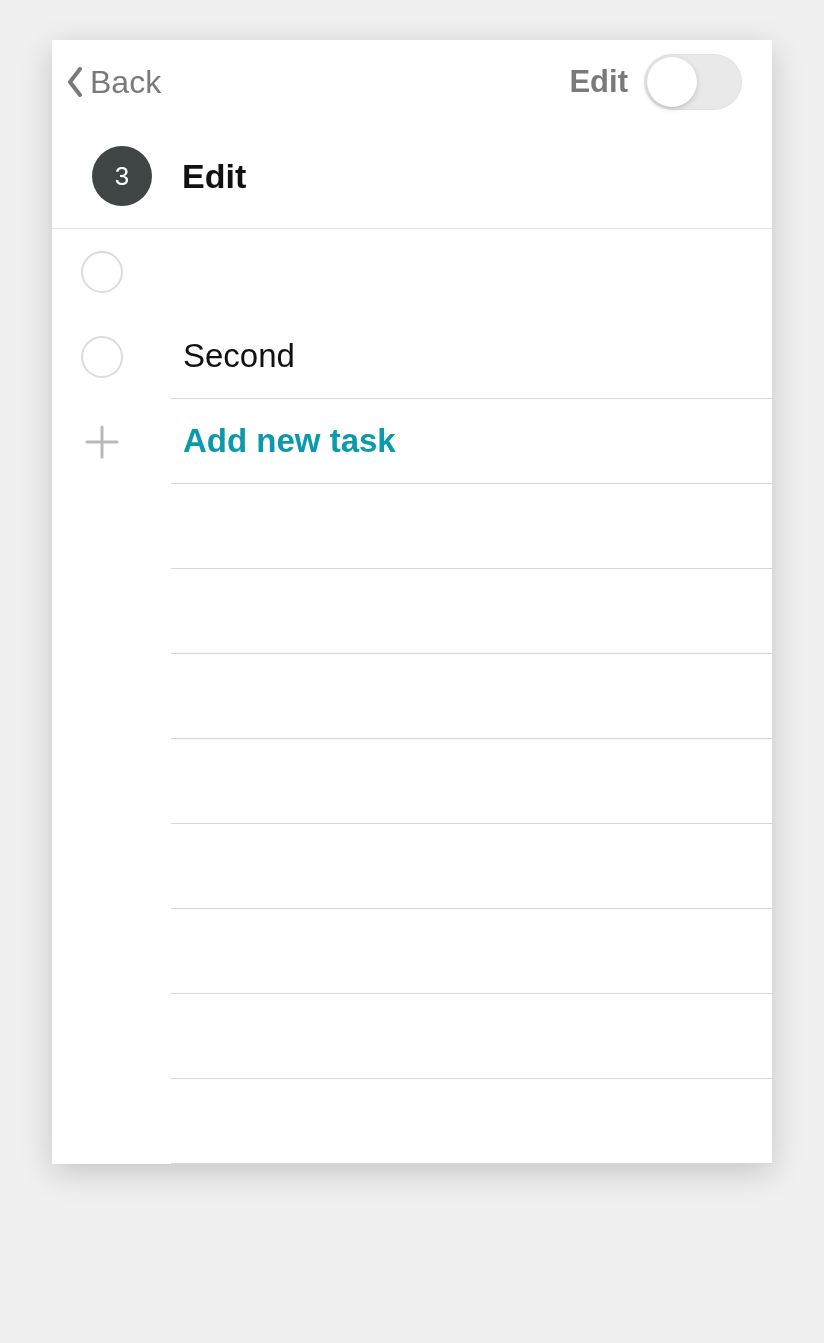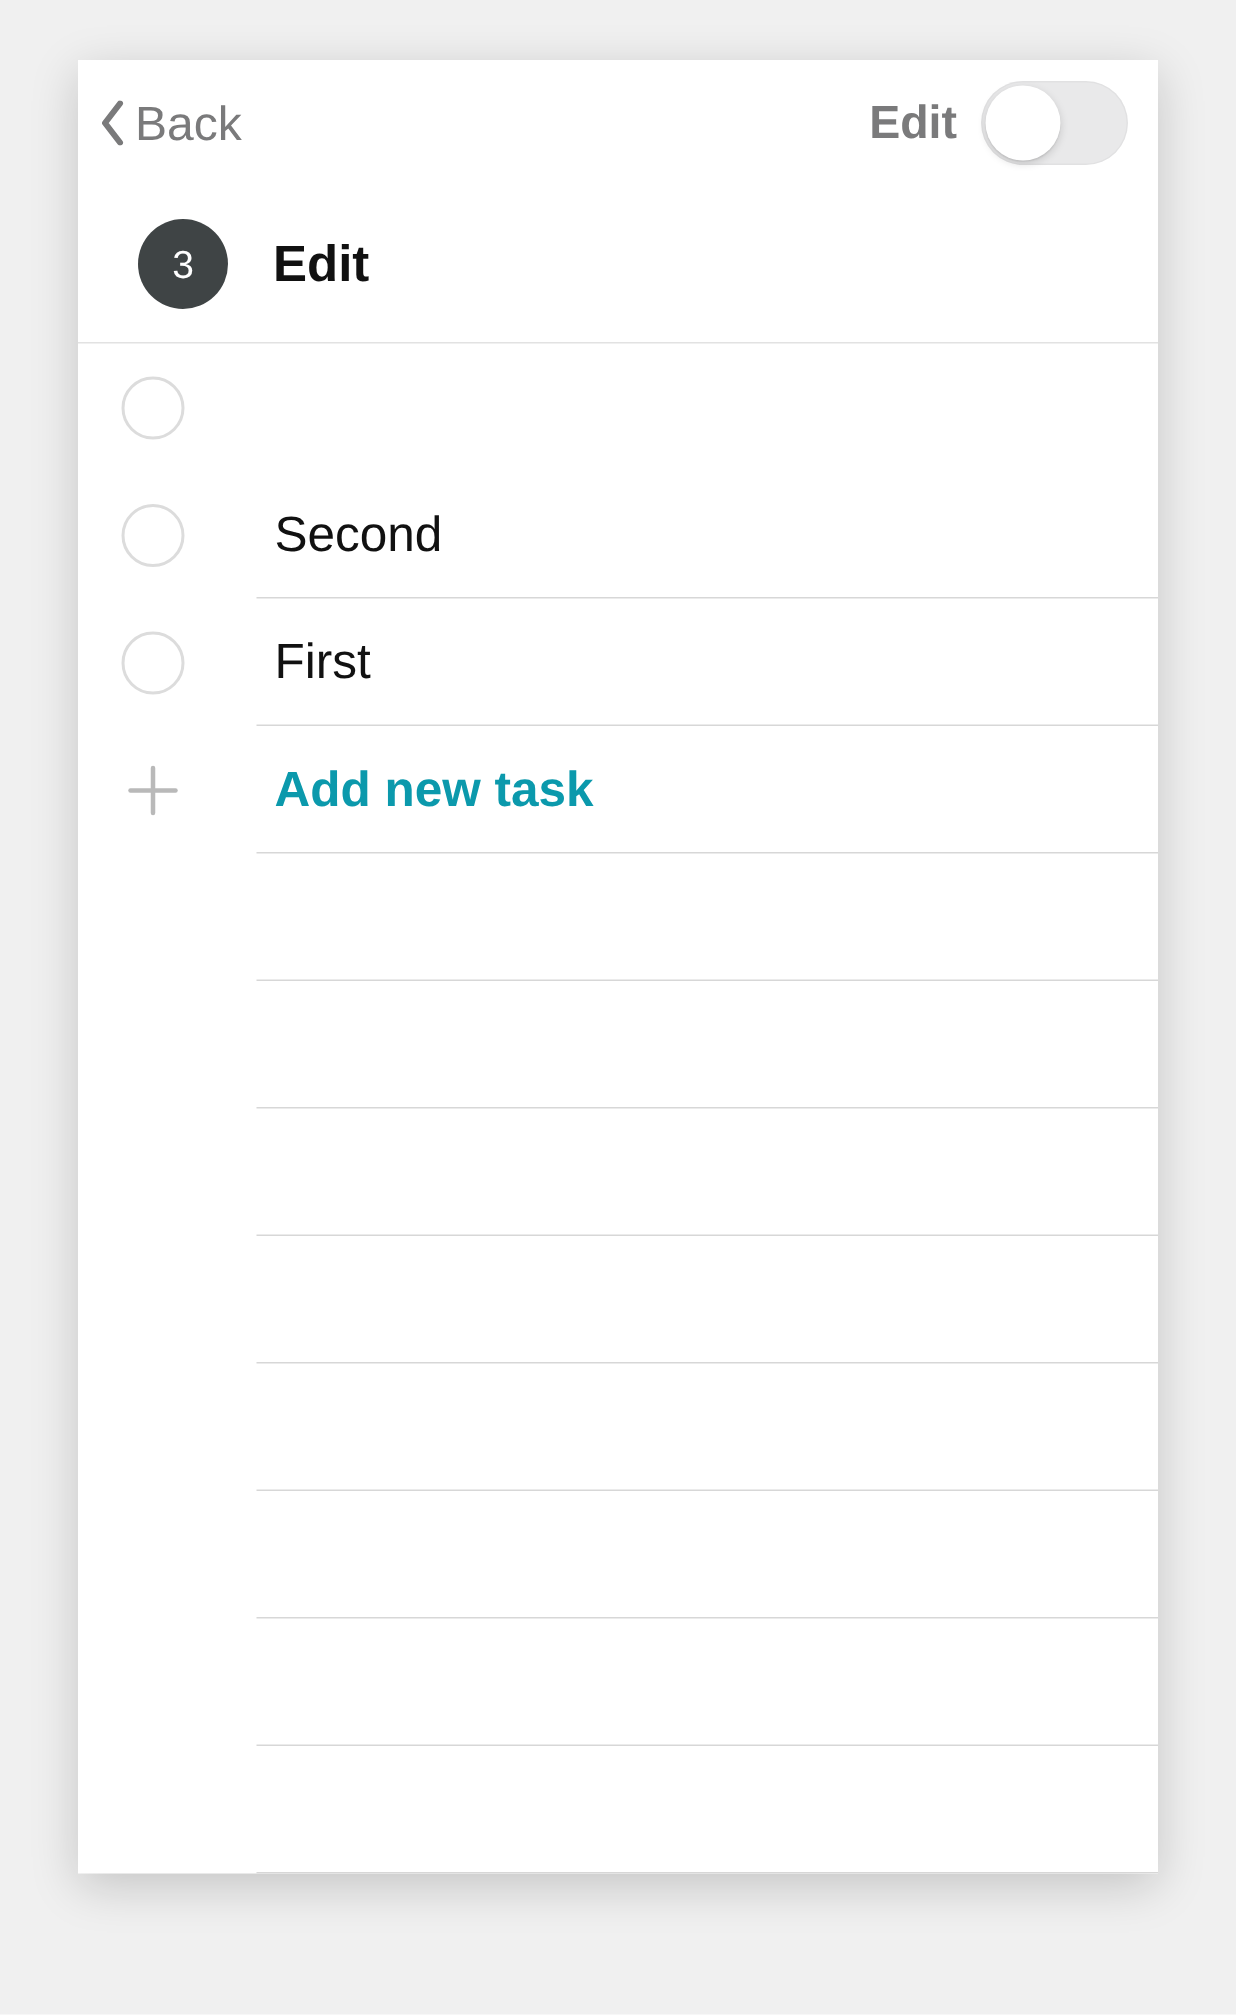--- a/index.html
+++ b/index.html
@@ -18,21 +18,21 @@
       width: 720px;
       background: #ffffff;
       box-shadow: 0 8px 30px rgba(0,0,0,0.18);
       overflow: hidden;
     }
     
     .header {
       display: flex;
       align-items: center;
       justify-content: space-between;
-      padding: 14px 20px 22px 14px;
+      padding: 14px 30px 22px 14px;
     }
     .back-group {
       display: flex;
       align-items: center;
       cursor: pointer;
     }
     .chevron-left {
       width: 18px;
       height: 30px;
       margin-right: 6px;
@@ -193,28 +193,20 @@
 
   <div class="task-row">
     <div class="task-left-gutter">
       <div class="check-circle"></div>
     </div>
     <div class="task-body">
       <span class="task-label">Second</span>
     </div>
   </div>
 
-  <div class="task-row">
-    <div class="task-left-gutter">
-      <div class="check-circle"></div>
-    </div>
-    <div class="task-body">
-      <span class="task-label">First</span>
-    </div>
-  </div>
 
   <div class="task-row">
     <div class="task-left-gutter">
       <span class="plus-icon">
         <svg viewBox="0 0 34 34">
           <line x1="17" y1="2" x2="17" y2="32" stroke="#b9b9b9" stroke-width="3" stroke-linecap="round"></line>
           <line x1="2" y1="17" x2="32" y2="17" stroke="#b9b9b9" stroke-width="3" stroke-linecap="round"></line>
         </svg>
       </span>
     </div>

